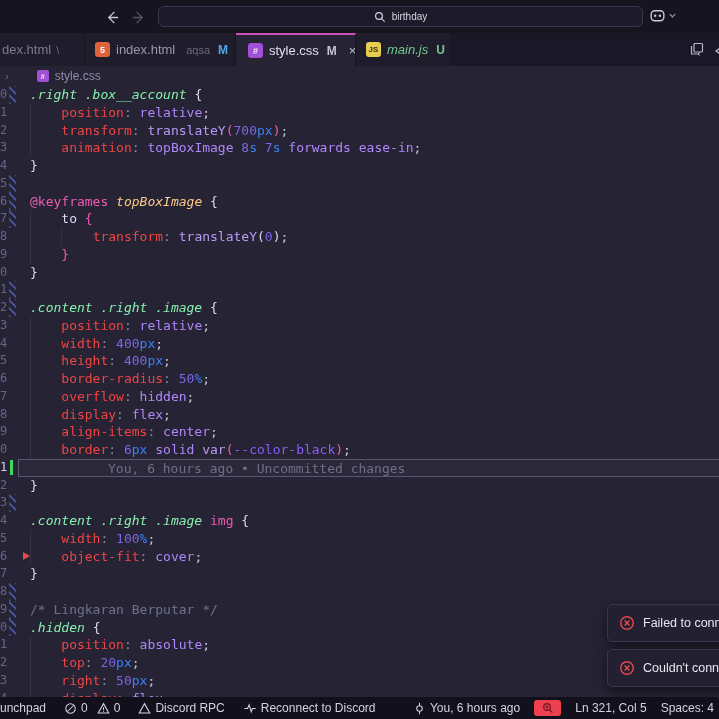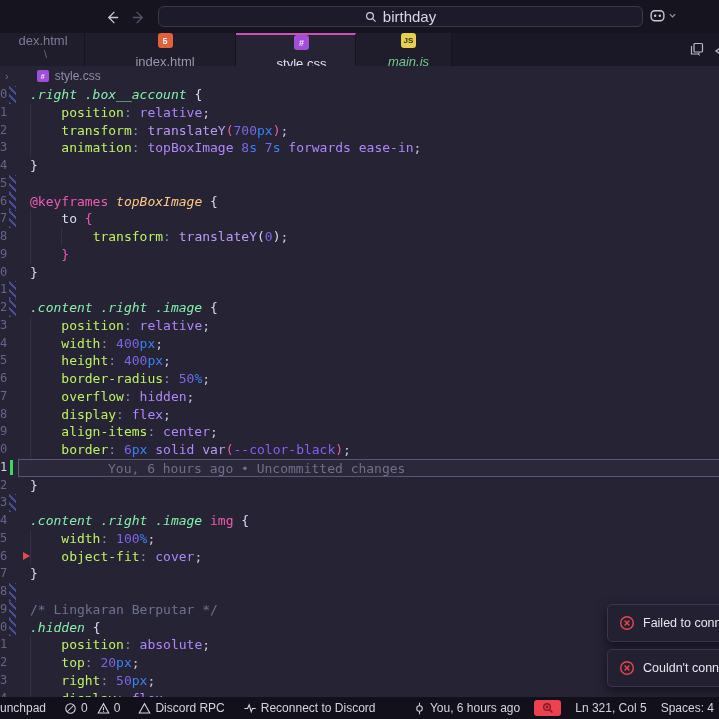--- a/index.html
+++ b/index.html
@@ -8,27 +8,27 @@
   .app { position:relative; width:719px; height:719px; overflow:hidden; }
 
   
   .titlebar { position:absolute; top:0; left:0; width:719px; height:33px; background:#16141f; }
   .nav { position:absolute; top:8px; width:18px; height:18px; display:flex; align-items:center; justify-content:center; }
   .nav.back { left:103px; color:#c9c7d8; }
   .nav.fwd  { left:129px; color:#565268; }
   .searchbox { position:absolute; left:158px; top:6px; width:485px; height:21px;
     background:#1d1a29; border:1px solid #3a374f; border-radius:6px;
     display:flex; align-items:center; justify-content:center; gap:6px;
-    color:#d8d6e4; font-size:15px; }
+    color:#d8d6e4; font-size:10px; }
   .tb-right { position:absolute; right:42px; top:7px; display:flex; align-items:center; gap:2px; color:#c9c7d8; }
 
   
   .tabbar { position:absolute; top:33px; left:0; width:719px; height:33px; background:#1a1826; display:flex; }
   .tab { height:33px; background:#1f1c2b; border-right:1px solid #15131f;
-    display:flex; align-items:center; font-size:13px; color:#9a97ae; overflow:hidden; white-space:nowrap;flex-direction:column; }
+    display:flex; align-items:center; font-size:13px; color:#9a97ae; overflow:hidden; white-space:nowrap; }
   .tab.partial { width:85px; padding-left:2px; color:#7d7a92; }
   .tab.t-index { width:151px; padding-left:10px; gap:6px; }
   .tab.active { width:120px; padding-left:12px; gap:6px; background:#262335; border-top:2px solid #cf4fb8; color:#e2e0ee; }
   .tab.t-main { width:96px; padding-left:10px; gap:6px; }
   .tdesc { color:#6b687e; font-size:11px; margin-left:5px; }
   .badge { font-size:12px; font-weight:bold; margin-left:2px; }
   .badge.blue { color:#4fa8e8; }
   .badge.light { color:#c3c1d4; }
   .badge.green { color:#73c991; }
   .lbl-main { color:#73c991; font-style:italic; }
@@ -62,21 +62,21 @@
   .cw { flex:1; position:relative; }
   .cw pre { font:13px/17.75px "DejaVu Sans Mono", monospace; white-space:pre; padding-left:12px; }
   .guide { position:absolute; top:0; bottom:0; width:1px; background:rgba(217,220,242,.08); }
   .line.current .cw { background:#2b2839; border-top:1px solid #595575; border-bottom:1px solid #595575; border-left:1px solid #595575; }
   .line.current .ln { color:#d2d0e6; }
   .cursor { position:absolute; left:10px; top:1.5px; width:2.5px; height:14.5px; background:#3fd75f; }
   .blame { color:#716e8a; padding-left:77px; }
 
   
   .tk-sel  { color:#86efac; font-style:italic; }
-  .tk-prop { color:#bef264; }
+  .tk-prop { color:#ef4444; }
   .tk-pun  { color:#8f8ca8; }
   .tk-semi { color:#c8c6da; }
   .tk-val  { color:#af87fa; }
   .tk-num  { color:#7c66e3; }
   .tk-unit { color:#3b82f6; }
   .tk-fn   { color:#bb9af7; }
   .tk-kw   { color:#ef5bb2; }
   .tk-kfn  { color:#ffca85; font-style:italic; }
   .tk-to   { color:#d9dcf2; }
   .tk-b1   { color:#d9dcf2; }

